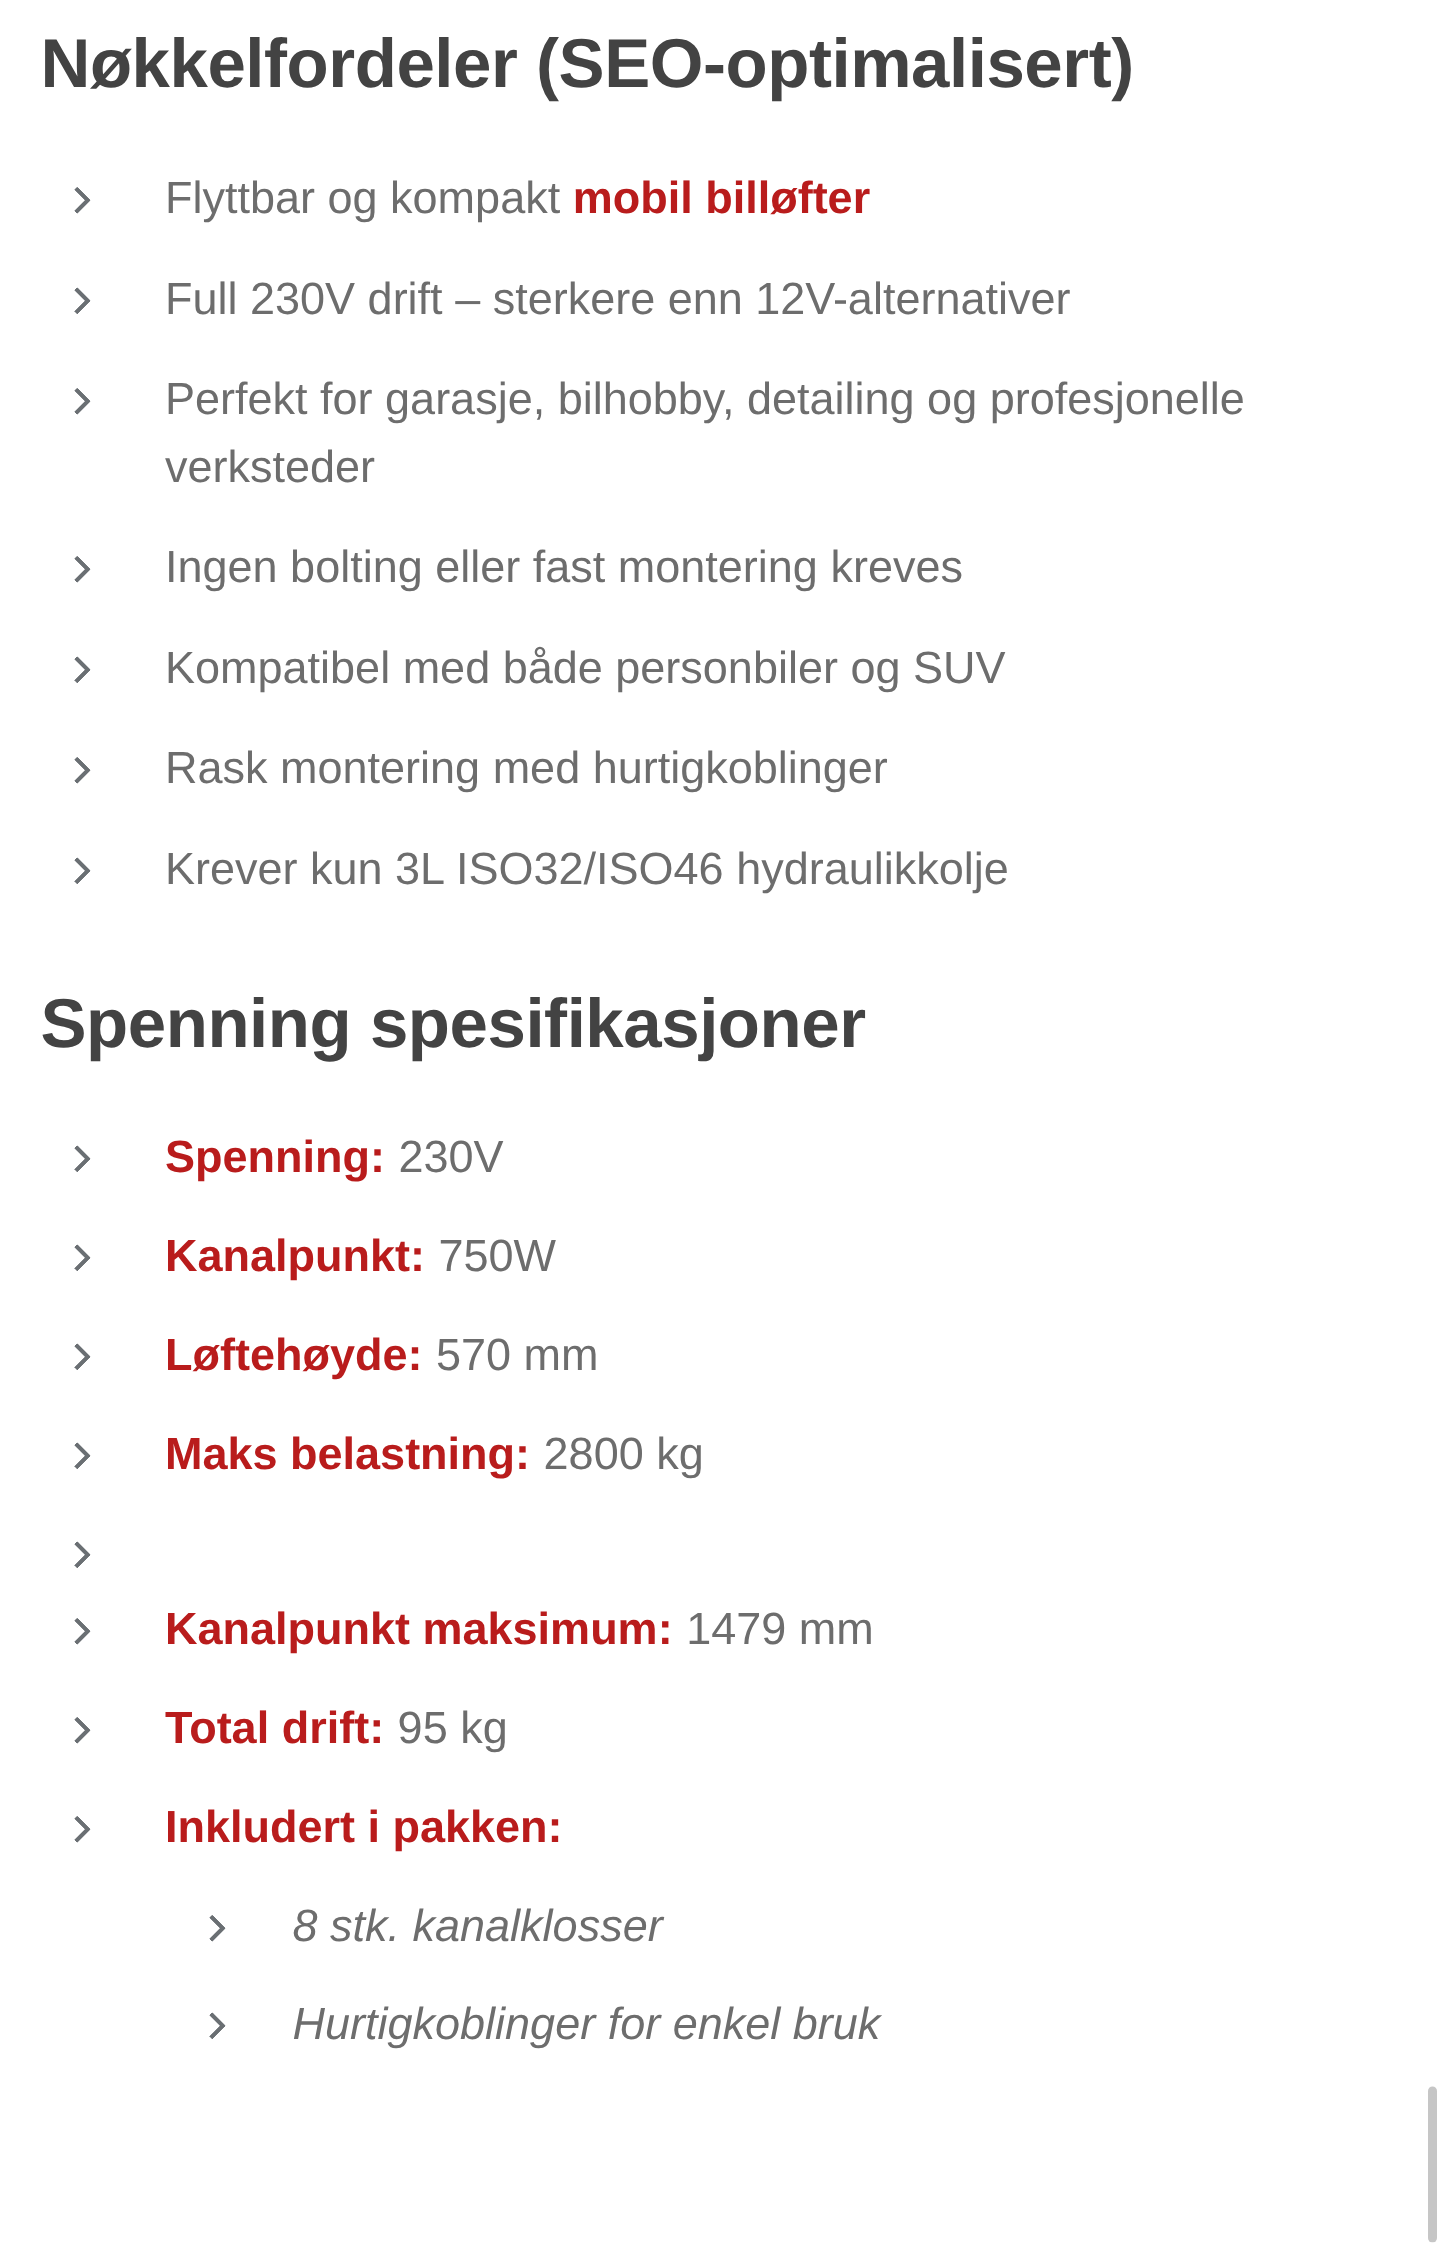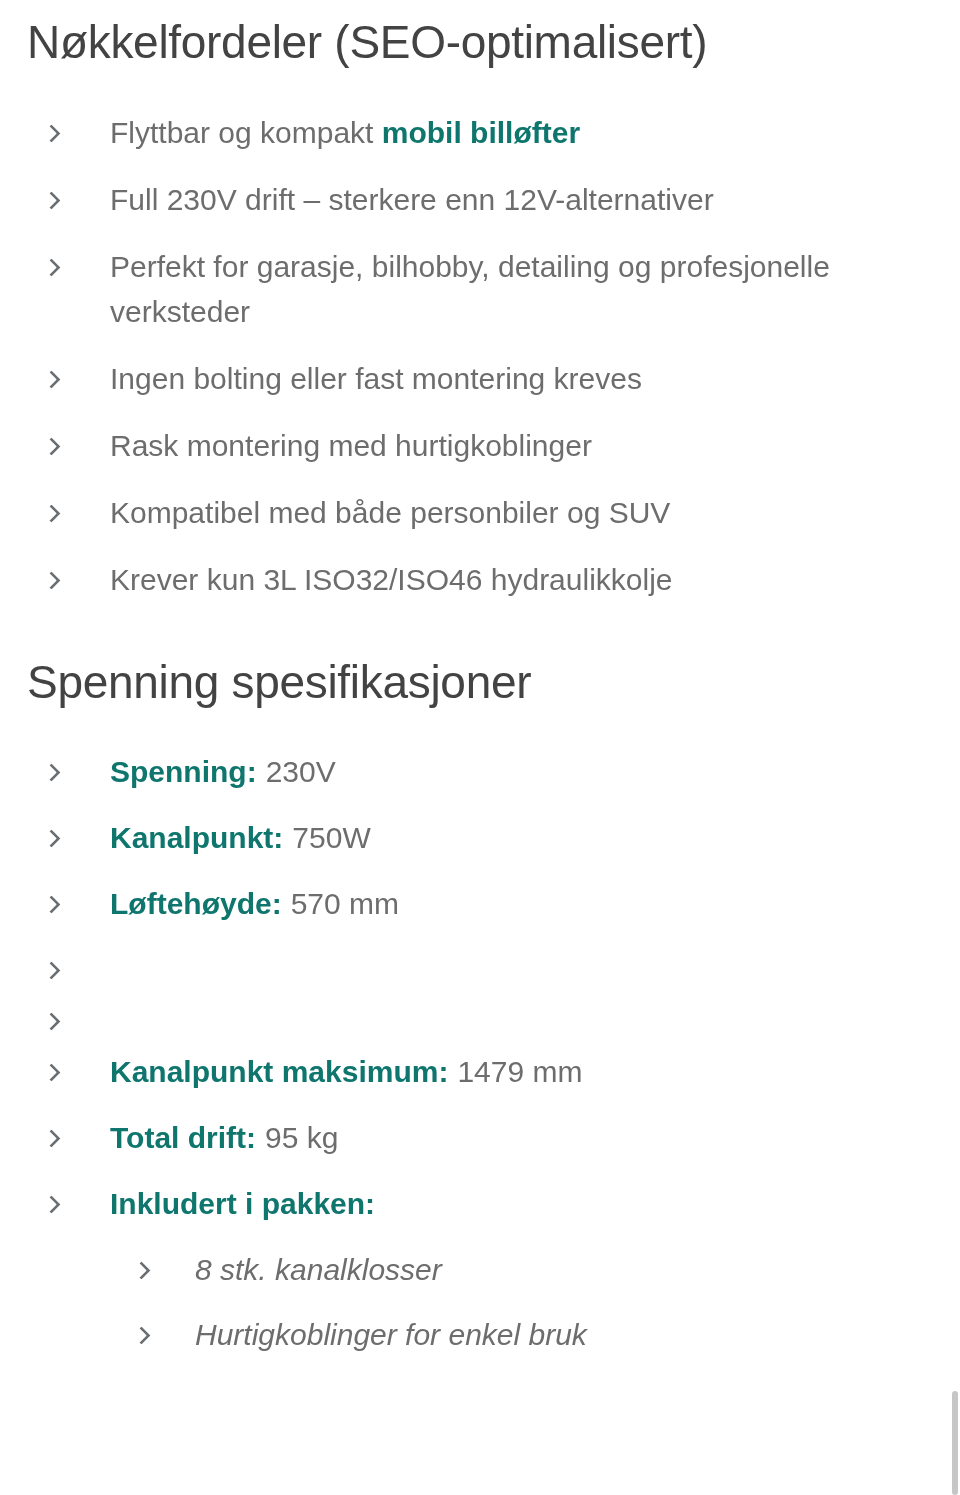--- a/index.html
+++ b/index.html
@@ -7,21 +7,21 @@
   body {
     width:960px; height:1495px;
     position:relative; overflow:hidden;
     font-family:"Liberation Sans", sans-serif;
     color:#6d6d6d;
   }
   .content { padding:14px 30px 0 27px; }
 
   .section-title {
     font-size:46px;
-    font-weight:400;
+    font-weight:700;
     color:#434343;
     letter-spacing:-0.3px;
     line-height:1.25;
   }
   .section-title.second { margin-top:52px; }
 
   ul.icon-list { list-style:none; margin-top:38px; }
   ul.icon-list li {
     display:flex;
     align-items:flex-start;
@@ -41,21 +41,21 @@
     content:"";
     position:absolute; left:0; top:1px;
     width:10px; height:10px;
     border-top:3px solid #6a6f73;
     border-right:3px solid #6a6f73;
     transform:rotate(45deg);
     border-radius:1px;
   }
 
   .li-text { max-width:730px; }
-  .li-text strong, .bold-part { font-weight:700; color:#0f766e; }
+  .li-text strong, .bold-part { font-weight:700; color:#b91c1c; }
 
   .spec-label { font-weight:700; color:#54595f; }
   .spec-value { color:#6d6d6d; margin-left:9px; }
 
   ul.included-list { list-style:none; margin-top:10px; }
   ul.included-list li {
     display:flex;
     align-items:flex-start;
     margin-bottom:20px;
     font-size:30px;
@@ -91,25 +91,25 @@
     <li>
       <span class="chev"></span>
       <div class="li-text">Perfekt for garasje, bilhobby, detailing og profesjonelle verksteder</div>
     </li>
     <li>
       <span class="chev"></span>
       <div class="li-text">Ingen bolting eller fast montering kreves</div>
     </li>
     <li>
       <span class="chev"></span>
-      <div class="li-text">Rask montering med hurtigkoblinger</div>
+      <div class="li-text">Kompatibel med både personbiler og SUV</div>
     </li>
     <li>
       <span class="chev"></span>
-      <div class="li-text">Kompatibel med både personbiler og SUV</div>
+      <div class="li-text">Rask montering med hurtigkoblinger</div>
     </li>
     <li>
       <span class="chev"></span>
       <div class="li-text">Krever kun 3L ISO32/ISO46 hydraulikkolje</div>
     </li>
   </ul>
 
   <h2 class="section-title second">Spenning spesifikasjoner</h2>
 
   <ul class="icon-list spec-list">
@@ -120,20 +120,21 @@
     <li>
       <span class="chev"></span>
       <div class="li-text"><strong class="spec-label">Kanalpunkt:</strong><span class="spec-value">750W</span></div>
     </li>
     <li>
       <span class="chev"></span>
       <div class="li-text"><strong class="spec-label">Løftehøyde:</strong><span class="spec-value">570 mm</span></div>
     </li>
     <li>
       <span class="chev"></span>
+      <div class="li-text"><strong class="spec-label">Maks belastning:</strong><span class="spec-value">2800 kg</span></div>
     </li>
     <li>
       <span class="chev"></span>
     </li>
     <li>
       <span class="chev"></span>
       <div class="li-text"><strong class="spec-label">Kanalpunkt maksimum:</strong><span class="spec-value">1479 mm</span></div>
     </li>
     <li>
       <span class="chev"></span>

